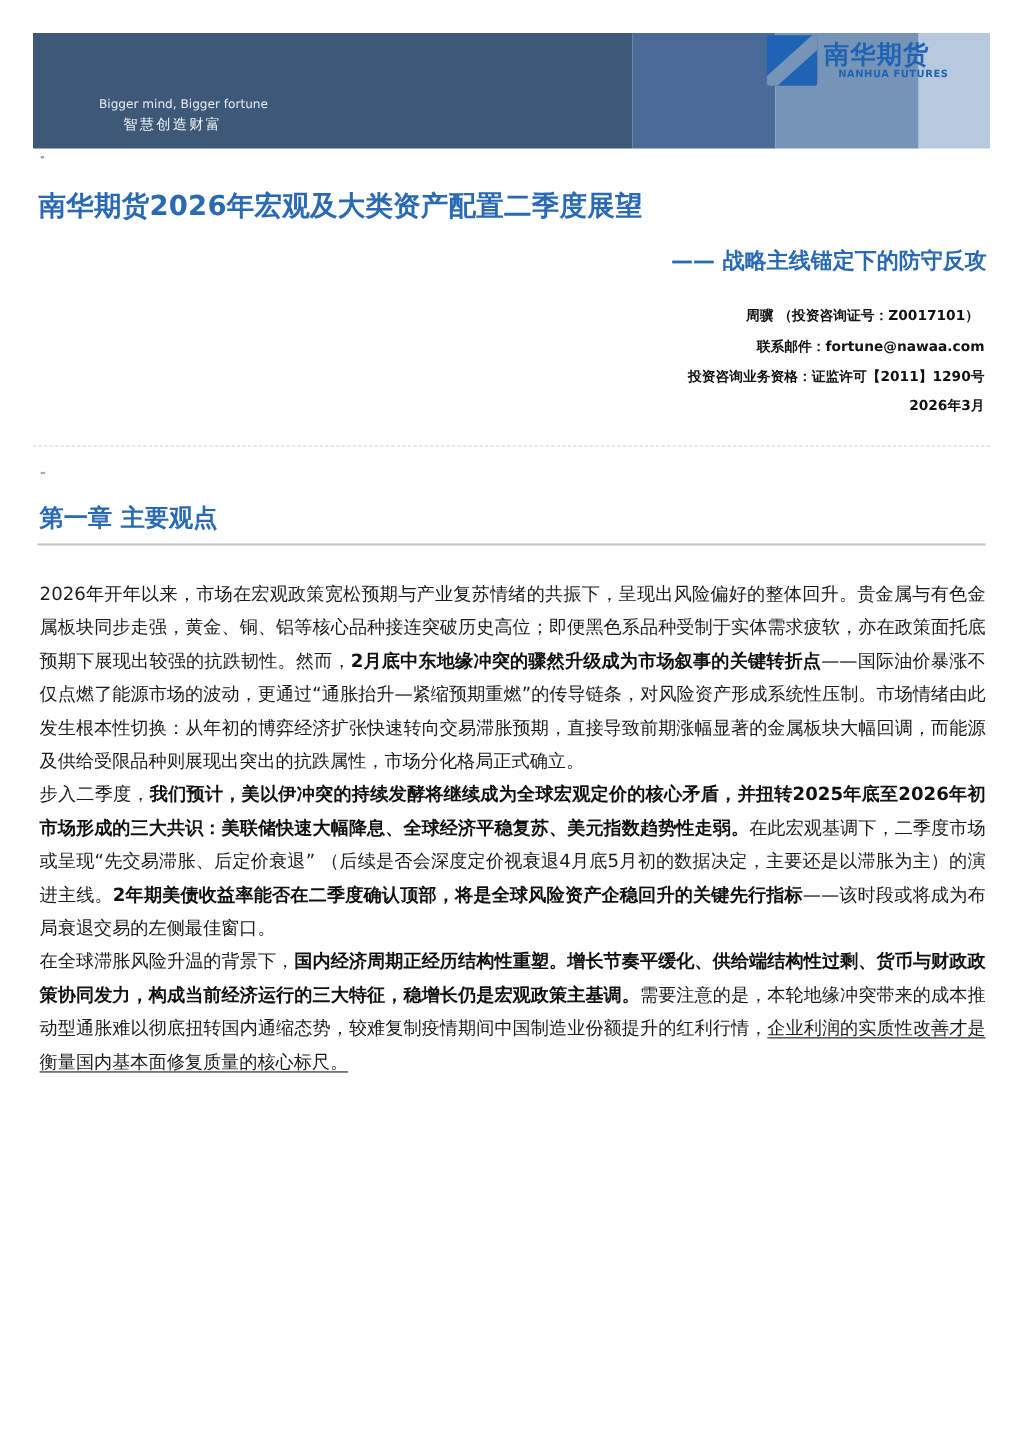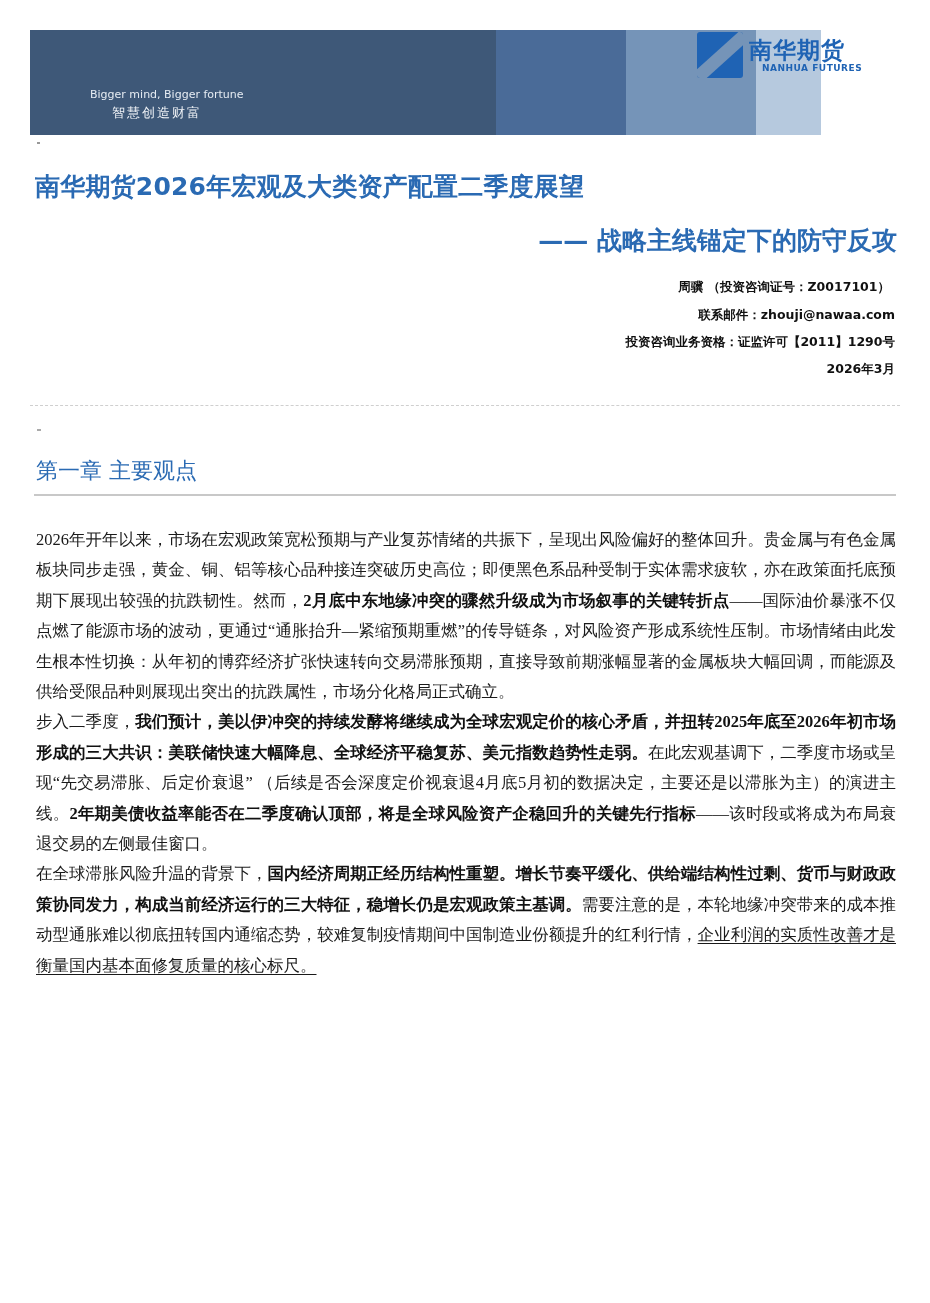--- a/index.html
+++ b/index.html
@@ -1,39 +1,39 @@
 <!DOCTYPE html>
 <html><head>
 <meta charset="utf-8">
 <style>
   html, body { margin:0; padding:0; background:#ffffff; }
   body { width:930px; height:1303px; position:relative; overflow:hidden;
          font-family:"DejaVu Sans", "Liberation Sans", sans-serif; color:#1a1a1a; }
   .banner { position:absolute; left:30px; top:30px; width:870px; height:105px; display:flex; }
-  .banner .seg1 { width:466px; background:#3e5878; position:relative; }
+  .banner .seg1 { width:545px; background:#3e5878; position:relative; }
   .banner .seg2 { width:130px; background:#4a6b98; }
   .banner .seg3 { width:130px; background:#7594b8; position:relative; }
   .banner .seg4 { width:65px; background:#b6c9de; }
   .slogan-en { position:absolute; left:60px; top:58px; font-size:11px; color:#e6ecf3; letter-spacing:0; }
   .slogan-cn { position:absolute; left:82px; top:74px; font-size:13px; color:#f1f4f8; letter-spacing:2px; }
   .logo { position:absolute; left:697px; top:32px; display:flex; align-items:center; gap:6px; }
   .logo-mark { width:46px; height:46px; background:#1f63b4; border-radius:3px; position:relative; overflow:hidden; }
   .logo-mark .band { position:absolute; width:70px; height:13px; background:#7594b8; left:-10px; top:17px; transform:rotate(-42deg); }
   .logo-text .cn { font-size:23px; font-weight:bold; color:#1f63b4; letter-spacing:1px; line-height:26px; }
   .logo-text .en { font-size:9px; font-weight:bold; color:#1f63b4; letter-spacing:0.5px;margin-left:13px; }
   .tiny-dot { position:absolute; left:37px; top:142px; width:3px; height:2px; background:#999; }
   .tiny-dot2 { position:absolute; left:37px; top:429px; width:4px; height:2px; background:#aaa; }
   .title { position:absolute; left:35px; top:170px; font-size:25px; font-weight:bold; color:#2a6ab3; letter-spacing:0.2px; }
-  .subtitle { position:absolute; right:33px; top:224px; font-size:25px; font-weight:bold; color:#2a6ab3; }
+  .subtitle { position:absolute; right:33px; top:224px; font-size:20px; font-weight:bold; color:#2a6ab3; }
   .meta { position:absolute; right:35px; font-size:12.5px; font-weight:bold; color:#111; text-align:right; }
   .meta1 { top:279px; right:40px; } .meta2 { top:307px; } .meta3 { top:334px; } .meta4 { top:361px; }
   .dashed { position:absolute; left:30px; top:405px; width:870px; border-top:1px dashed #cfcfcf; }
-  .chapter { position:absolute; left:36px; top:456px; font-size:22px; font-weight:normal; color:#2a6ab3; }
+  .chapter { position:absolute; left:36px; top:456px; font-size:22px; font-weight:bold; color:#2a6ab3; }
   .chapter-rule { position:absolute; left:34px; top:494px; width:862px; height:2px; background:#c8c8c8; }
-  .body { position:absolute; left:36px; top:525px; width:860px; font-size:16.5px; line-height:30.4px; color:#1a1a1a; text-align:justify;font-family:Liberation Serif, serif; }
+  .body { position:absolute; left:36px; top:525px; width:860px; font-size:16.5px; line-height:30.4px; color:#1a1a1a; text-align:justify; }
   .body p { margin:0; }
   .body b { font-weight:bold; color:#111; }
   .body u { text-decoration:underline; text-underline-offset:3px; }
 </style>
 </head>
 <body>
 
 <div class="banner">
   <div class="seg1">
     <div class="slogan-en">Bigger mind, Bigger fortune</div>
@@ -53,21 +53,21 @@
     <div class="en">NANHUA FUTURES</div>
   </div>
 </div>
 
 <div class="tiny-dot"></div>
 
 <div class="title">南华期货2026年宏观及大类资产配置二季度展望</div>
 <div class="subtitle">—— 战略主线锚定下的防守反攻</div>
 
 <div class="meta meta1">周骥 （投资咨询证号：Z0017101）</div>
-<div class="meta meta2">联系邮件：zhouji@nawaa.com</div>
+<div class="meta meta2">联系邮件：fortune@nawaa.com</div>
 <div class="meta meta3">投资咨询业务资格：证监许可【2011】1290号</div>
 <div class="meta meta4">2026年3月</div>
 
 <div class="dashed"></div>
 <div class="tiny-dot2"></div>
 
 <div class="chapter">第一章 主要观点</div>
 <div class="chapter-rule"></div>
 
 <div class="body">

